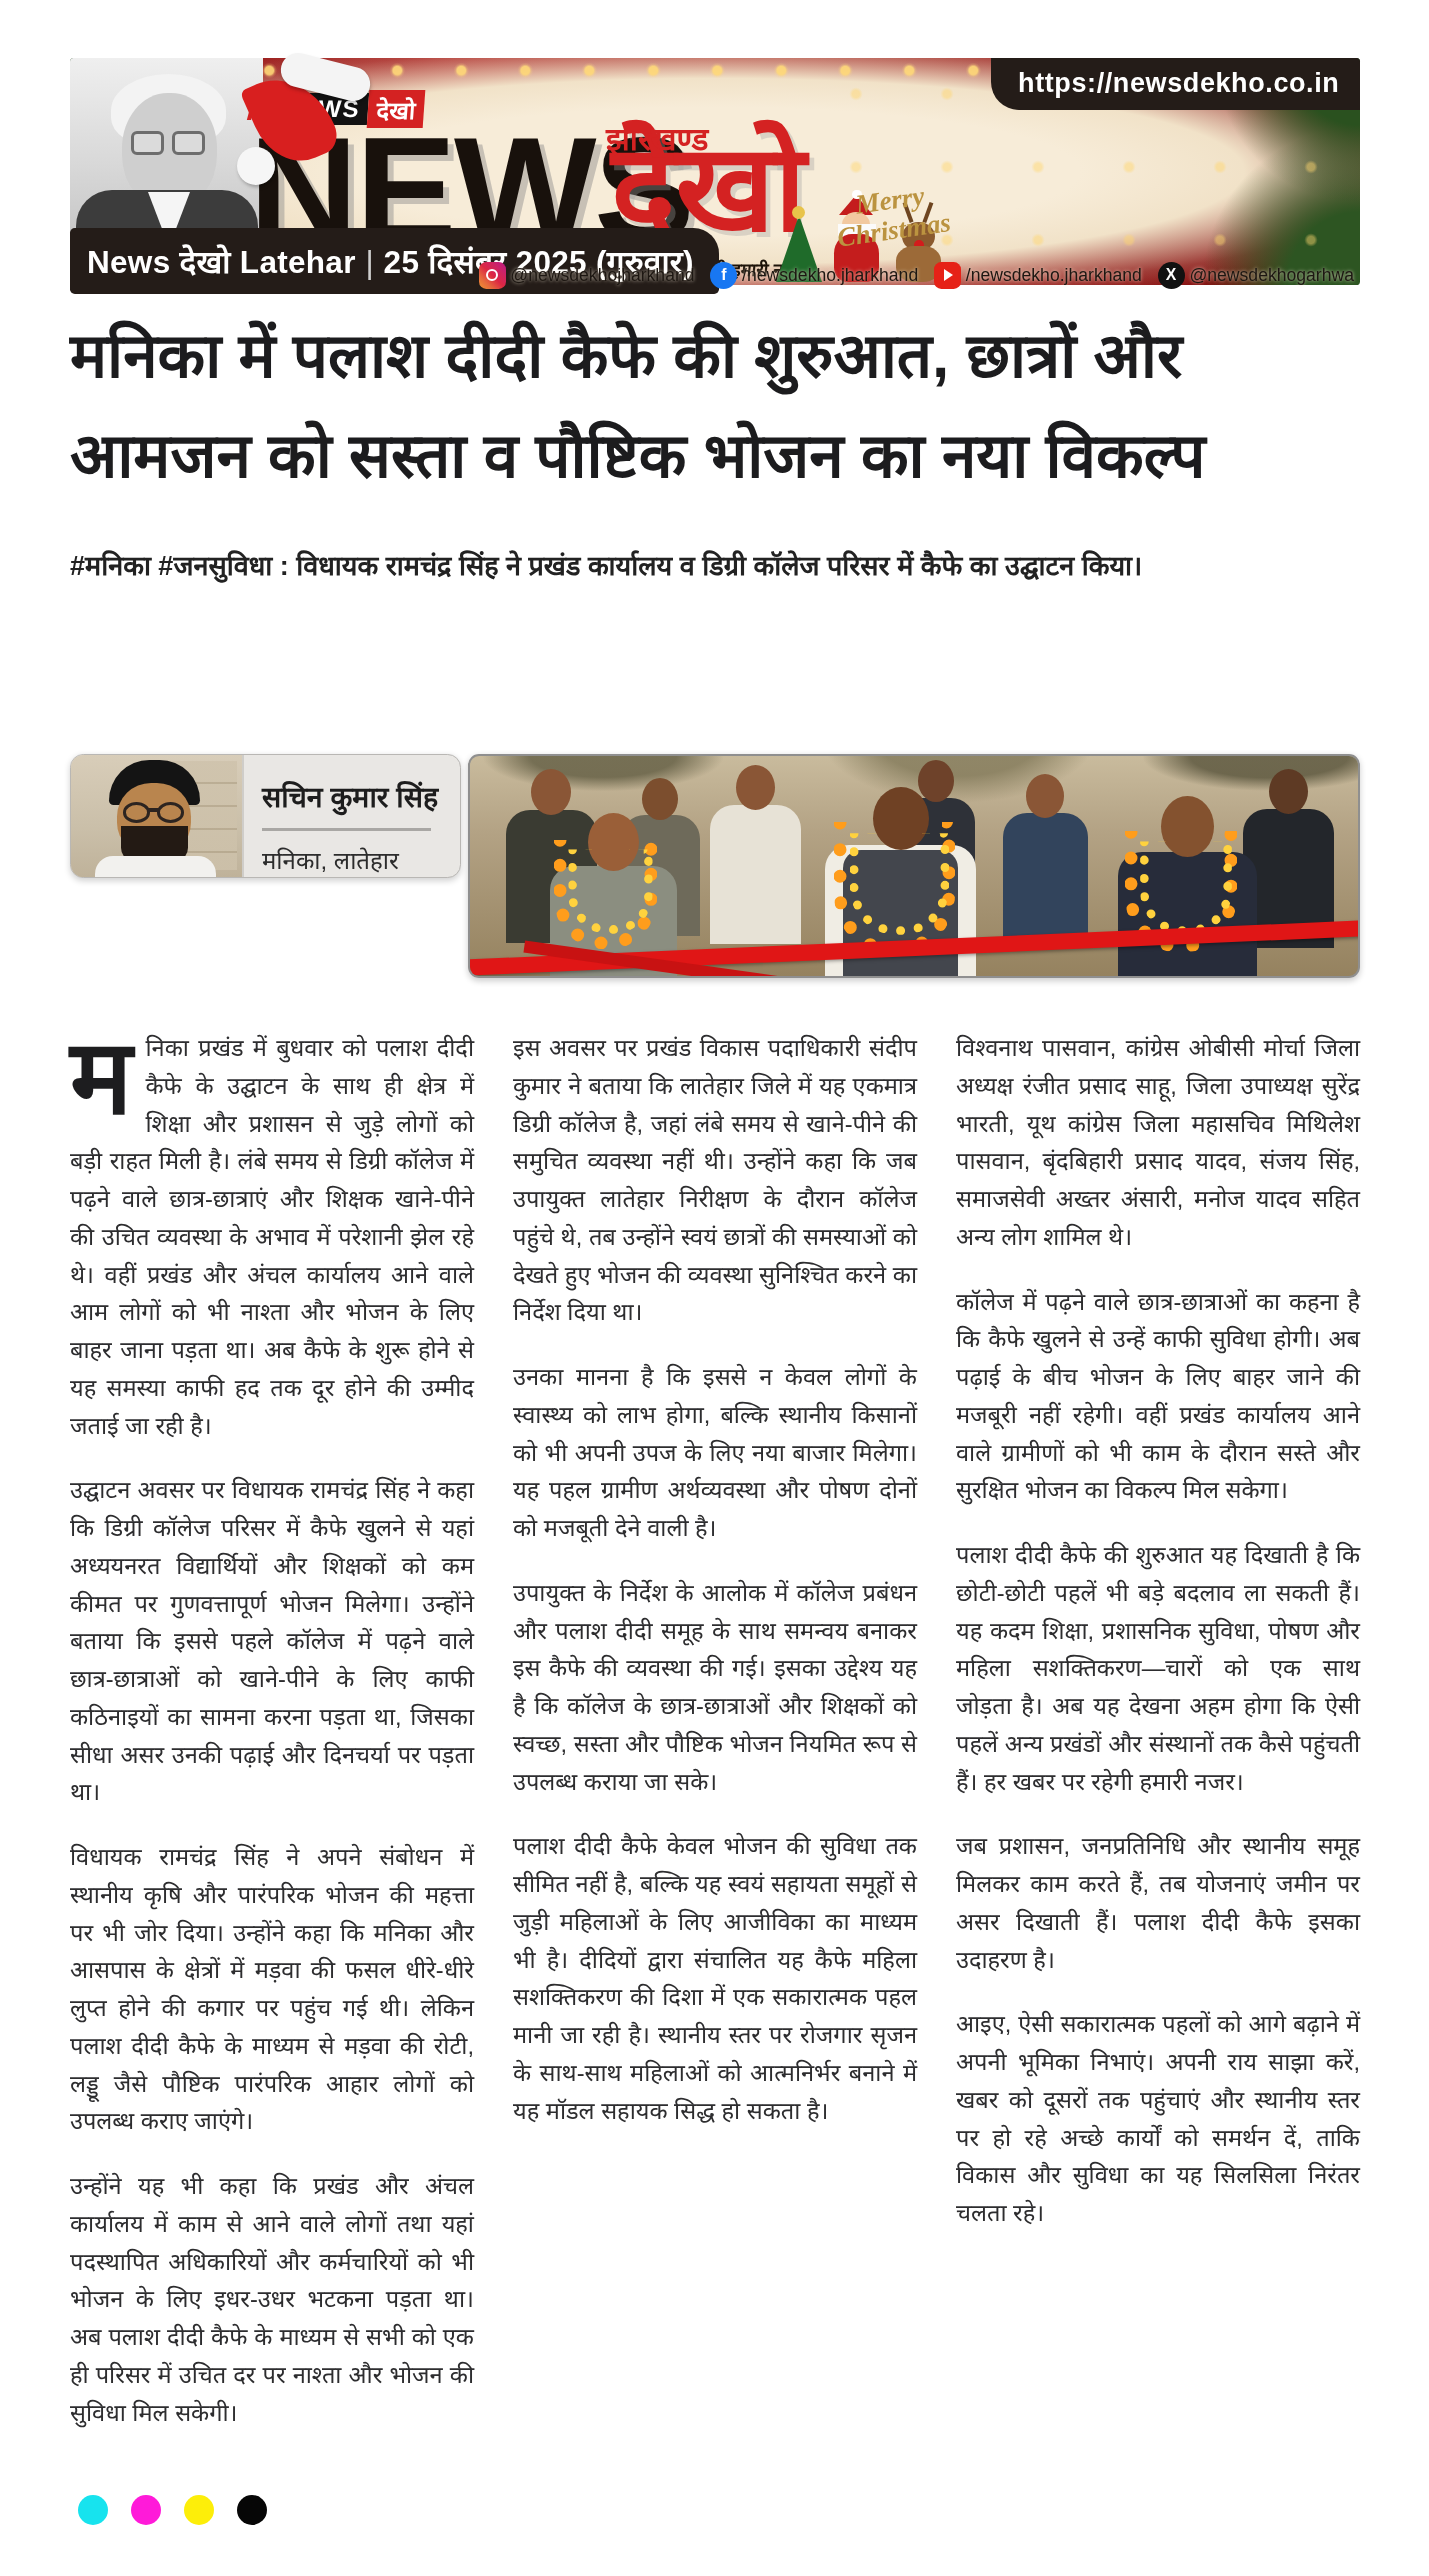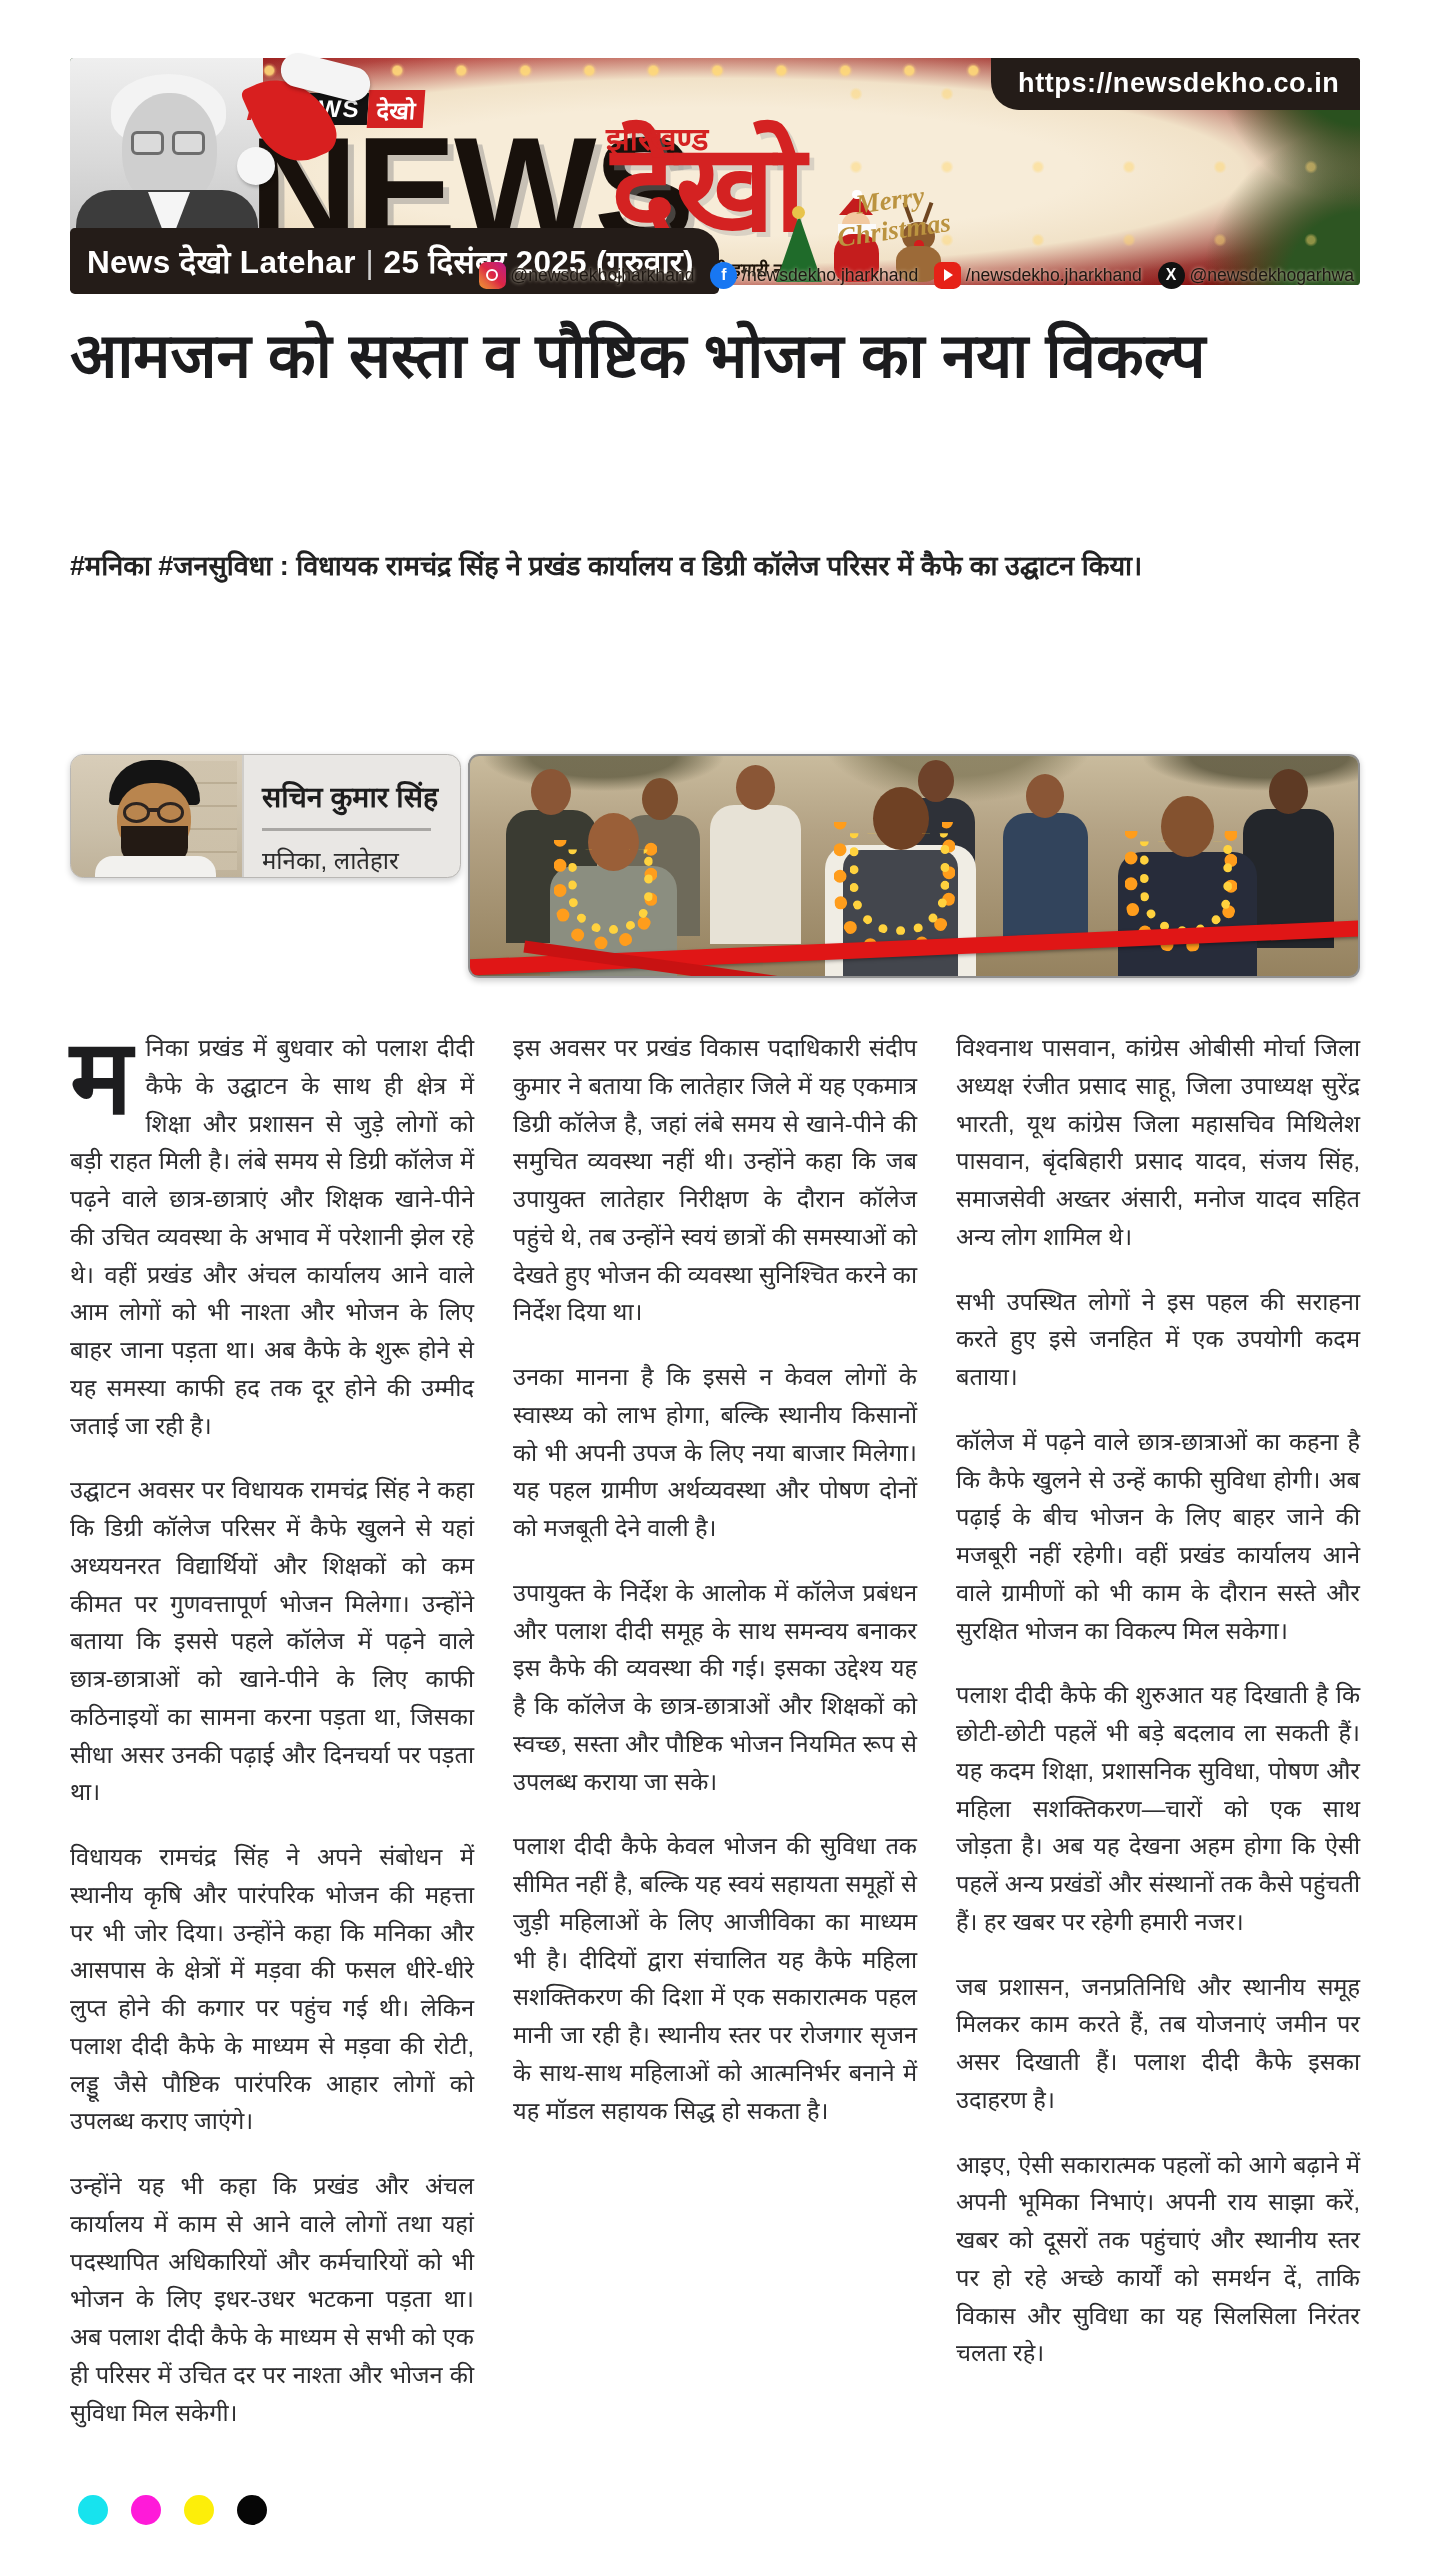--- a/index.html
+++ b/index.html
@@ -217,20 +217,21 @@
         <span class="handle">/newsdekho.jharkhand</span>
       </div>
       <div class="social">
         <span class="sicon x">X</span>
         <span class="handle">@newsdekhogarhwa</span>
       </div>
     </div>
   </div>
 
   <div class="headline">
+    <div>मनिका में पलाश दीदी कैफे की शुरुआत, छात्रों और</div>
     <div>आमजन को सस्ता व पौष्टिक भोजन का नया विकल्प</div>
   </div>
   <div class="subheadline">#मनिका #जनसुविधा : विधायक रामचंद्र सिंह ने प्रखंड कार्यालय व डिग्री कॉलेज परिसर में कैफे का उद्घाटन किया।</div>
 
   <div class="byline">
     <div class="by-photo">
       <div class="shelf"></div>
         <div class="by-cap"></div>
         <div class="by-face"></div>
       <div class="by-glass"></div>
@@ -306,21 +307,20 @@
       <p>उन्होंने यह भी कहा कि प्रखंड और अंचल कार्यालय में काम से आने वाले लोगों तथा यहां पदस्थापित अधिकारियों और कर्मचारियों को भी भोजन के लिए इधर-उधर भटकना पड़ता था। अब पलाश दीदी कैफे के माध्यम से सभी को एक ही परिसर में उचित दर पर नाश्ता और भोजन की सुविधा मिल सकेगी।</p>
     </div>
     <div class="col">
       <p>इस अवसर पर प्रखंड विकास पदाधिकारी संदीप कुमार ने बताया कि लातेहार जिले में यह एकमात्र डिग्री कॉलेज है, जहां लंबे समय से खाने-पीने की समुचित व्यवस्था नहीं थी। उन्होंने कहा कि जब उपायुक्त लातेहार निरीक्षण के दौरान कॉलेज पहुंचे थे, तब उन्होंने स्वयं छात्रों की समस्याओं को देखते हुए भोजन की व्यवस्था सुनिश्चित करने का निर्देश दिया था।</p>
       <p>उनका मानना है कि इससे न केवल लोगों के स्वास्थ्य को लाभ होगा, बल्कि स्थानीय किसानों को भी अपनी उपज के लिए नया बाजार मिलेगा। यह पहल ग्रामीण अर्थव्यवस्था और पोषण दोनों को मजबूती देने वाली है।</p>
       <p>उपायुक्त के निर्देश के आलोक में कॉलेज प्रबंधन और पलाश दीदी समूह के साथ समन्वय बनाकर इस कैफे की व्यवस्था की गई। इसका उद्देश्य यह है कि कॉलेज के छात्र-छात्राओं और शिक्षकों को स्वच्छ, सस्ता और पौष्टिक भोजन नियमित रूप से उपलब्ध कराया जा सके।</p>
       <p>पलाश दीदी कैफे केवल भोजन की सुविधा तक सीमित नहीं है, बल्कि यह स्वयं सहायता समूहों से जुड़ी महिलाओं के लिए आजीविका का माध्यम भी है। दीदियों द्वारा संचालित यह कैफे महिला सशक्तिकरण की दिशा में एक सकारात्मक पहल मानी जा रही है। स्थानीय स्तर पर रोजगार सृजन के साथ-साथ महिलाओं को आत्मनिर्भर बनाने में यह मॉडल सहायक सिद्ध हो सकता है।</p>
     </div>
     <div class="col">
       <p>विश्वनाथ पासवान, कांग्रेस ओबीसी मोर्चा जिला अध्यक्ष रंजीत प्रसाद साहू, जिला उपाध्यक्ष सुरेंद्र भारती, यूथ कांग्रेस जिला महासचिव मिथिलेश पासवान, बृंदबिहारी प्रसाद यादव, संजय सिंह, समाजसेवी अख्तर अंसारी, मनोज यादव सहित अन्य लोग शामिल थे।</p>
-      <p>सभी उपस्थित लोगों ने इस पहल की सराहना करते हुए इसे जनहित में एक उपयोगी कदम बताया।</p>
       <p>कॉलेज में पढ़ने वाले छात्र-छात्राओं का कहना है कि कैफे खुलने से उन्हें काफी सुविधा होगी। अब पढ़ाई के बीच भोजन के लिए बाहर जाने की मजबूरी नहीं रहेगी। वहीं प्रखंड कार्यालय आने वाले ग्रामीणों को भी काम के दौरान सस्ते और सुरक्षित भोजन का विकल्प मिल सकेगा।</p>
       <p>पलाश दीदी कैफे की शुरुआत यह दिखाती है कि छोटी-छोटी पहलें भी बड़े बदलाव ला सकती हैं। यह कदम शिक्षा, प्रशासनिक सुविधा, पोषण और महिला सशक्तिकरण—चारों को एक साथ जोड़ता है। अब यह देखना अहम होगा कि ऐसी पहलें अन्य प्रखंडों और संस्थानों तक कैसे पहुंचती हैं। हर खबर पर रहेगी हमारी नजर।</p>
       <p>जब प्रशासन, जनप्रतिनिधि और स्थानीय समूह मिलकर काम करते हैं, तब योजनाएं जमीन पर असर दिखाती हैं। पलाश दीदी कैफे इसका उदाहरण है।</p>
       <p>आइए, ऐसी सकारात्मक पहलों को आगे बढ़ाने में अपनी भूमिका निभाएं। अपनी राय साझा करें, खबर को दूसरों तक पहुंचाएं और स्थानीय स्तर पर हो रहे अच्छे कार्यों को समर्थन दें, ताकि विकास और सुविधा का यह सिलसिला निरंतर चलता रहे।</p>
     </div>
   </div>
 
   <div class="marks">
     <div class="dot" style="background: rgb(23, 227, 238);"></div>
     <div class="dot" style="background: rgb(255, 26, 217);"></div>

